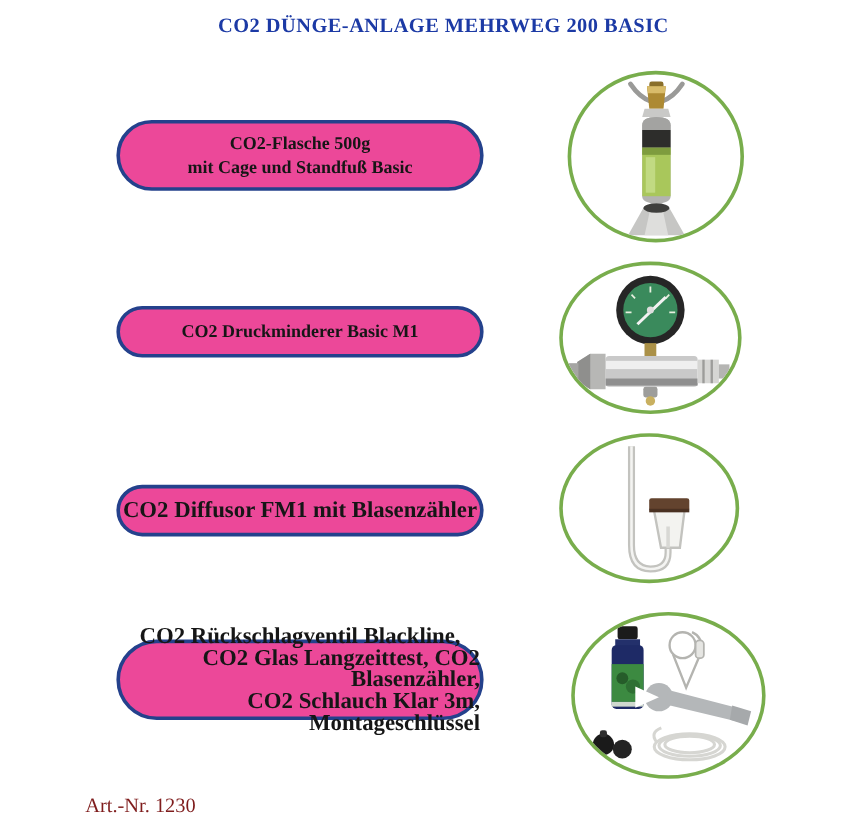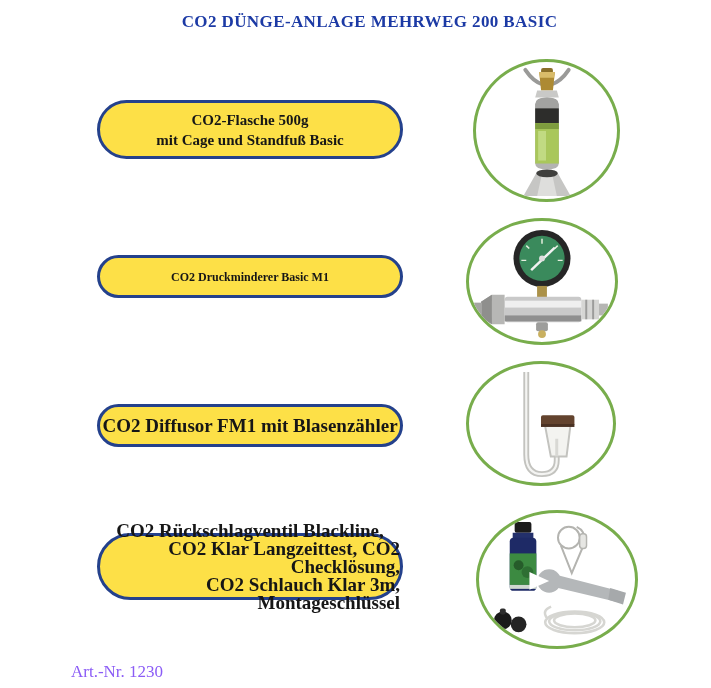--- a/index.html
+++ b/index.html
@@ -14,42 +14,42 @@
   .title{
     position:absolute;top:12px;left:0;width:100%;
     margin:0;text-align:center;
     font-size:17px;font-weight:700;letter-spacing:.4px;
     color:#1c3aa5;
   }
   .pill{
     position:absolute;left:97px;width:306px;
     box-sizing:border-box;
     border:3px solid #24418c;
-    background:#fde047;
+    background:#ec4899;
     display:flex;flex-direction:column;justify-content:center;align-items:center;
     text-align:center;color:#161616;font-weight:700;
   }
   .pill-1{top:100px;height:59px;border-radius:30px;font-size:15px;line-height:20px;}
-  .pill-2{top:255px;height:43px;border-radius:22px;font-size:12px;line-height:18px;text-align:center;}
+  .pill-2{top:255px;height:43px;border-radius:22px;font-size:15px;line-height:18px;text-align:center;}
   .pill-3{top:404px;height:43px;border-radius:22px;font-size:19px;line-height:18px;}
   .pill-4{top:533px;height:67px;border-radius:38px;font-size:19px;line-height:18px;text-align:right;}
   .circle{
     position:absolute;box-sizing:border-box;
     border:3px solid #78ad4c;border-radius:50%;
     background:#ffffff;
     display:flex;align-items:center;justify-content:center;
     overflow:hidden;
   }
   .c1{left:473px;top:59px;width:147px;height:143px;}
   .c2{left:466px;top:218px;width:152px;height:127px;}
   .c3{left:466px;top:361px;width:150px;height:125px;}
   .c4{left:476px;top:510px;width:162px;height:139px;}
   .artnr{
     position:absolute;left:71px;top:662px;
-    font-size:17px;color:#8b5cf6;font-weight:400;
+    font-size:17px;color:#7f1d1d;font-weight:400;
   }
 </style>
 </head>
 <body>
 
 <div class="page">
 
   <h1 class="title">CO2 DÜNGE-ANLAGE MEHRWEG 200 BASIC</h1>
 
   <div class="pill pill-1">
@@ -117,21 +117,21 @@
       <path d="M56 6 L56 90 Q56 110 72 110 Q87 110 87 96 L87 92" stroke="#f4f4f2" stroke-width="2.2" fill="none"></path>
       <path d="M75 60 L101 60 L97 92 L81 92 Z" fill="#f3f3f0" stroke="#c3c3bf" stroke-width="2"></path>
       <path d="M87 92 L87 74" stroke="#d8d8d4" stroke-width="3"></path>
       <rect x="71" y="50" width="34" height="11" rx="2" fill="#63432e"></rect>
       <rect x="71" y="59" width="34" height="3" fill="#4a3122"></rect>
     </svg>
   </div>
 
   <div class="pill pill-4">
     <span>CO2 Rückschlagventil Blackline,</span>
-    <span>CO2 Klar Langzeittest, CO2 Checklösung,</span>
+    <span>CO2 Glas Langzeittest, CO2 Blasenzähler,</span>
     <span>CO2 Schlauch Klar 3m, Montageschlüssel</span>
   </div>
   <div class="circle c4">
     <svg viewBox="0 0 152 130" width="150" height="128">
 
       <rect x="33" y="6" width="17" height="11" rx="2" fill="#1b1b1b"></rect>
       <rect x="31" y="17" width="21" height="6" fill="#23306b"></rect>
       <rect x="28" y="22" width="27" height="54" rx="4" fill="#1e2a66"></rect>
       <rect x="28" y="38" width="27" height="32" fill="#3c8a41"></rect>
       <circle cx="37" cy="50" r="5" fill="#265c2a"></circle>

